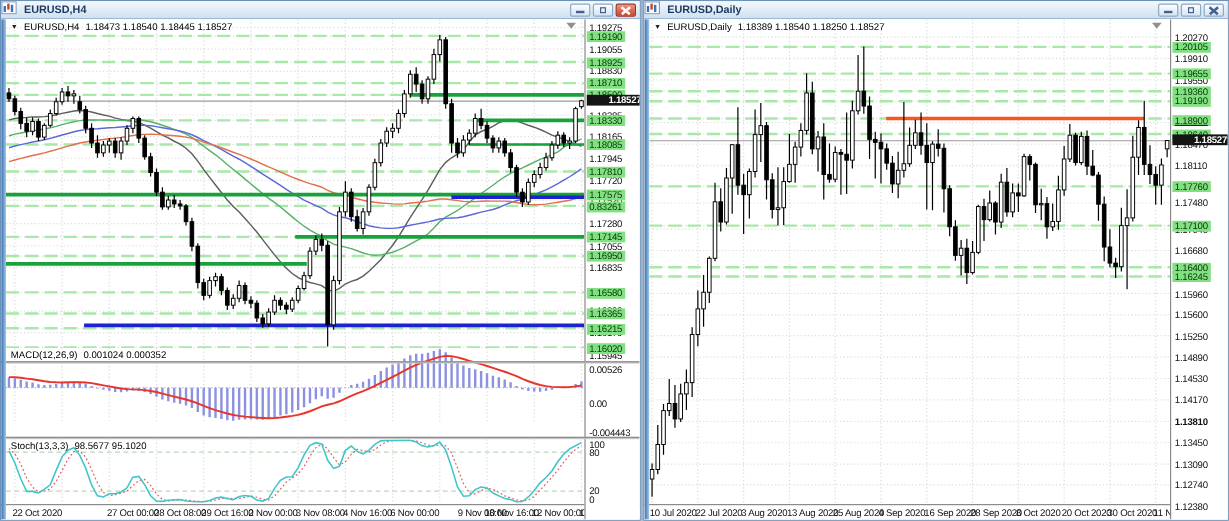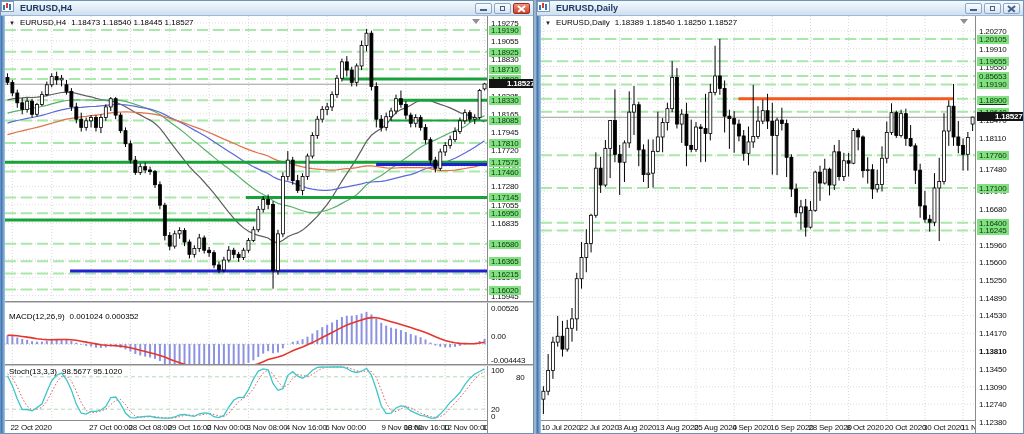--- a/index.html
+++ b/index.html
@@ -325,21 +325,21 @@
           <polygon points="467,3 475,3 471,8" fill="#8f8f8f"></polygon>
         </svg>
       <div class="info-line">
         <span class="tri">▼</span>
         <span>EURUSD,H4</span>
         <span>1.18473 1.18540 1.18445 1.18527</span>
       </div>
     </div>
     <div class="sep" style="left:0;right:0;top:285px"></div>
 
-    <div class="pane" id="w0-macd" style="left:4px;top:295px;width:482px;height:78px">
+    <div class="pane" id="w0-macd" style="left:4px;top:274px;width:482px;height:78px">
       <svg id="w0-macd-svg" width="482" height="61">
           <line x1="7.377551020408163" x2="7.377551020408163" y1="0" y2="61" stroke="#d9d9d9" stroke-dasharray="1,2"></line>
           <line x1="46.724489795918366" x2="46.724489795918366" y1="0" y2="61" stroke="#d9d9d9" stroke-dasharray="1,2"></line>
           <line x1="86.07142857142857" x2="86.07142857142857" y1="0" y2="61" stroke="#d9d9d9" stroke-dasharray="1,2"></line>
           <line x1="125.41836734693877" x2="125.41836734693877" y1="0" y2="61" stroke="#d9d9d9" stroke-dasharray="1,2"></line>
           <line x1="164.76530612244898" x2="164.76530612244898" y1="0" y2="61" stroke="#d9d9d9" stroke-dasharray="1,2"></line>
           <line x1="204.1122448979592" x2="204.1122448979592" y1="0" y2="61" stroke="#d9d9d9" stroke-dasharray="1,2"></line>
           <line x1="243.4591836734694" x2="243.4591836734694" y1="0" y2="61" stroke="#d9d9d9" stroke-dasharray="1,2"></line>
           <line x1="282.8061224489796" x2="282.8061224489796" y1="0" y2="61" stroke="#d9d9d9" stroke-dasharray="1,2"></line>
           <line x1="322.1530612244898" x2="322.1530612244898" y1="0" y2="61" stroke="#d9d9d9" stroke-dasharray="1,2"></line>
@@ -497,33 +497,33 @@
         <div class="axis-label" style="top: 257.25px;">1.16170</div>
         <div class="axis-label" style="top: 275.677px;">1.15945</div>
         <div class="axis-label hl" style="top: 9.92241px;">1.19190</div>
         <div class="axis-label hl" style="top: 31.625px;">1.18925</div>
         <div class="axis-label hl" style="top: 49.2328px;">1.18710</div>
         <div class="axis-label hl" style="top: 59.0603px;">1.18590</div>
         <div class="axis-label hl" style="top: 80.3534px;">1.18330</div>
         <div class="axis-label hl" style="top: 100.418px;">1.18085</div>
         <div class="axis-label hl" style="top: 122.94px;">1.17810</div>
         <div class="axis-label hl" style="top: 142.185px;">1.17575</div>
-        <div class="axis-label hl" style="top: 151.603px;">1.17460</div>
+        <div class="axis-label hl" style="top: 151.603px;">0.83261</div>
         <div class="axis-label hl" style="top: 177.401px;">1.17145</div>
         <div class="axis-label hl" style="top: 193.371px;">1.16950</div>
         <div class="axis-label hl" style="top: 223.672px;">1.16580</div>
         <div class="axis-label hl" style="top: 241.28px;">1.16365</div>
         <div class="axis-label hl" style="top: 253.565px;">1.16215</div>
         <div class="axis-label hl" style="top: 269.534px;">1.16020</div>
         <div class="axis-label current-badge" style="top: 63.2198px;">1.18527</div>
         <div class="axis-label" style="top: 288px;">0.00526</div>
         <div class="axis-label" style="top: 316.068px;">0.00</div>
         <div class="axis-label" style="top: 340px;">-0.004443</div>
         <div class="axis-label" style="top: 350px;">100</div>
-        <div class="axis-label" style="top: 356.8px; margin-left: 25px;">80</div>
+        <div class="axis-label" style="top: 356.8px;">80</div>
         <div class="axis-label" style="top: 389.2px;">20</div>
         <div class="axis-label" style="top: 396px;">0</div>
       </div>
     <div class="time-axis" id="w0-time" style="left:0;right:0;top:404px;height:13px">
         <div class="time-label" style="left: 9.37755px;">22 Oct 2020</div>
         <div class="time-label" style="left: 48.7245px; margin-top: 28px;">23 Oct 16:00</div>
         <div class="time-label" style="left: 88.0714px;">27 Oct 00:00</div>
         <div class="time-label" style="left: 127.418px;">28 Oct 08:00</div>
         <div class="time-label" style="left: 166.765px;">29 Oct 16:00</div>
         <div class="time-label" style="left: 206.112px;">2 Nov 00:00</div>
@@ -821,21 +821,21 @@
         <div class="axis-label" style="top: 277.561px;">1.14890</div>
         <div class="axis-label" style="top: 295.406px;">1.14530</div>
         <div class="axis-label" style="top: 313.252px;">1.14170</div>
         <div class="axis-label" style="top: 331.097px; font-weight: bold;">1.13810</div>
         <div class="axis-label" style="top: 348.942px;">1.13450</div>
         <div class="axis-label" style="top: 366.788px;">1.13090</div>
         <div class="axis-label" style="top: 384.137px;">1.12740</div>
         <div class="axis-label" style="top: 401.983px;">1.12380</div>
         <div class="axis-label hl" style="top: 19.0503px;">1.20105</div>
         <div class="axis-label hl" style="top: 41.3571px;">1.19655</div>
-        <div class="axis-label hl" style="top: 55.9804px;">0.85653</div>
+        <div class="axis-label hl" style="top: 55.9804px;">1.19360</div>
         <div class="axis-label hl" style="top: 64.4074px;">1.19190</div>
         <div class="axis-label hl" style="top: 80px; text-decoration: underline;">1.18900</div>
         <div class="axis-label hl" style="top: 91.6712px;">1.18640</div>
         <div class="axis-label hl" style="top: 135.293px;">1.17760</div>
         <div class="axis-label hl" style="top: 168.01px;">1.17100</div>
         <div class="axis-label hl" style="top: 202.709px;">1.16400</div>
         <div class="axis-label hl" style="top: 210.393px;">1.16245</div>
         <div class="axis-label current-badge" style="top: 96.2726px;">1.18527</div>
       </div>
     <div class="time-axis" id="w1-time" style="left:0;right:0;top:404px;height:13px">

